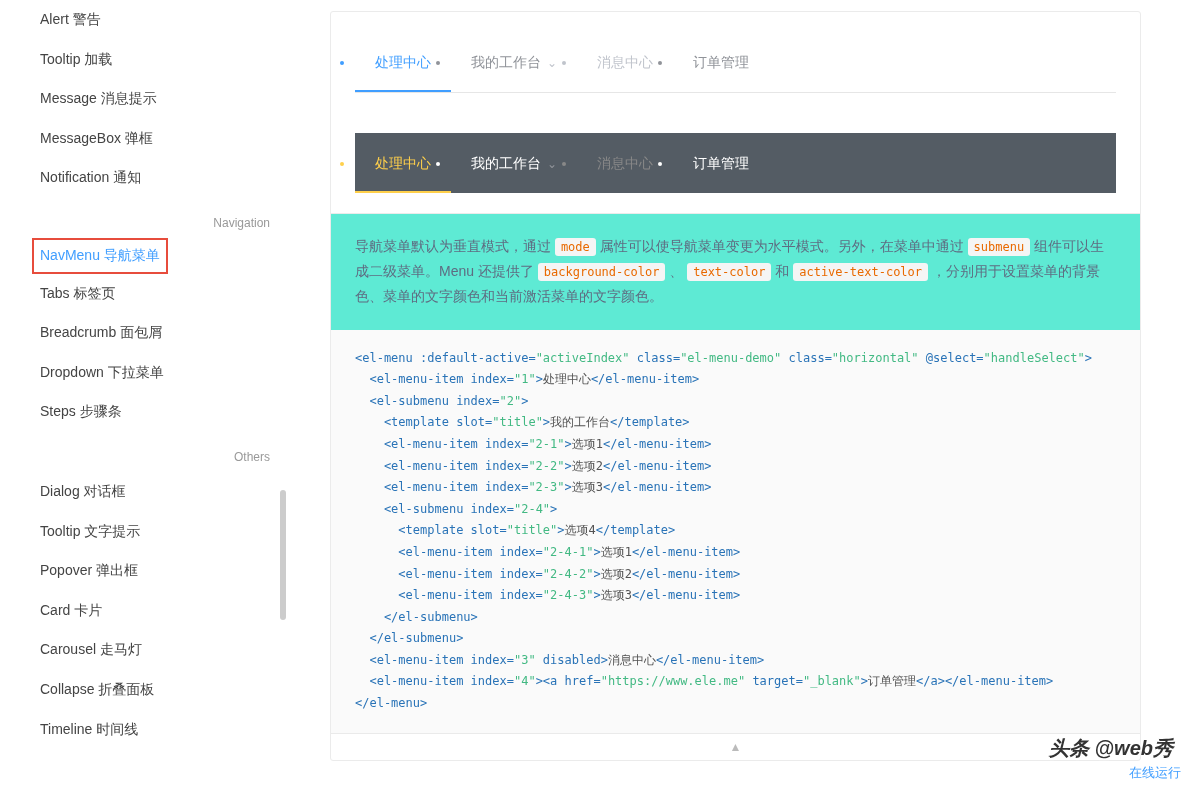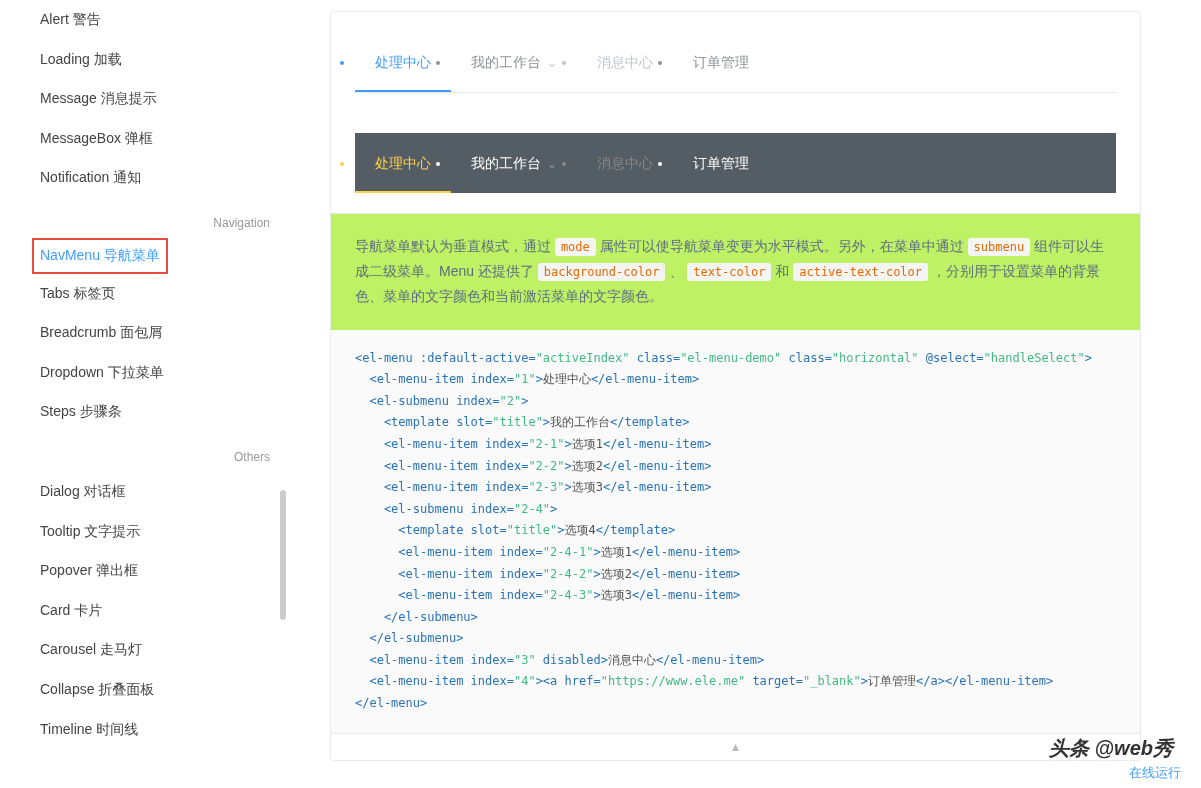--- a/index.html
+++ b/index.html
@@ -17,37 +17,37 @@
 .el-menu { display: flex; border-bottom: 1px solid #e6e6e6; background: #fff; }
 .el-menu.dark { background: #545c64; border-bottom: none; }
 .el-menu-item { padding: 0 20px; height: 60px; line-height: 60px; font-size: 14px; color: #909399; cursor: pointer; border-bottom: 2px solid transparent; }
 .el-menu-item.active { color: #409eff; border-bottom-color: #409eff; }
 .el-menu-item.disabled { color: #c0c4cc; cursor: not-allowed; }
 .dark .el-menu-item { color: #fff; }
 .dark .el-menu-item.active { color: #ffd04b; border-bottom-color: #ffd04b; }
 .dark .el-menu-item.disabled { color: #888; }
 .submenu-arrow { display: inline-block; margin-left: 6px; font-size: 12px; color: #c0c4cc; }
 .dark .submenu-arrow { color: #909399; }
-.description { padding: 20px 24px; border-top: 1px solid #ebebeb; font-size: 14px; line-height: 1.8; color: #5e6d82; background: #bef264; }
+.description { padding: 20px 24px; border-top: 1px solid #ebebeb; font-size: 14px; line-height: 1.8; color: #5e6d82; background: #5eead4; }
 .description code { background: #f5f5f5; color: #e96900; padding: 2px 6px; border-radius: 3px; font-family: Menlo, Monaco, Consolas, monospace; font-size: 12px; }
 .code-block { padding: 18px 24px; background: #fafafa; font-family: Menlo, Monaco, Consolas, monospace; font-size: 12px; line-height: 1.8; color: #525252; white-space: pre; overflow: hidden; position: relative; }
 .code-block .tag { color: #2973b7; }
 .code-block .str { color: #42b983; }
 .code-block .txt { color: #525252; }
 .expand-arrow { text-align: center; padding: 6px 0; color: #bbb; font-size: 12px; cursor: pointer; border-top: 1px solid #eaeaea; }
 .run-link { position: absolute; right: 20px; bottom: 6px; color: #409eff; font-size: 13px; cursor: pointer; }
 .watermark { position: absolute; right: 28px; bottom: 26px; font-size: 20px; font-style: italic; font-weight: bold; color: #333; text-shadow: 0 0 4px #fff, 0 0 4px #fff; pointer-events: none; }
 </style>
 </head>
 <body>
 
 <div class="page">
   <aside class="sidebar">
     <a class="nav-item">Alert 警告</a>
-    <a class="nav-item">Loading 加载</a>
+    <a class="nav-item">Tooltip 加载</a>
     <a class="nav-item">Message 消息提示</a>
     <a class="nav-item">MessageBox 弹框</a>
     <a class="nav-item">Notification 通知</a>
 
     <div class="nav-group-title">Navigation</div>
     <a class="nav-item active">NavMenu 导航菜单</a><br>
     <a class="nav-item">Tabs 标签页</a>
     <a class="nav-item">Breadcrumb 面包屑</a>
     <a class="nav-item">Dropdown 下拉菜单</a>
     <a class="nav-item">Steps 步骤条</a>

